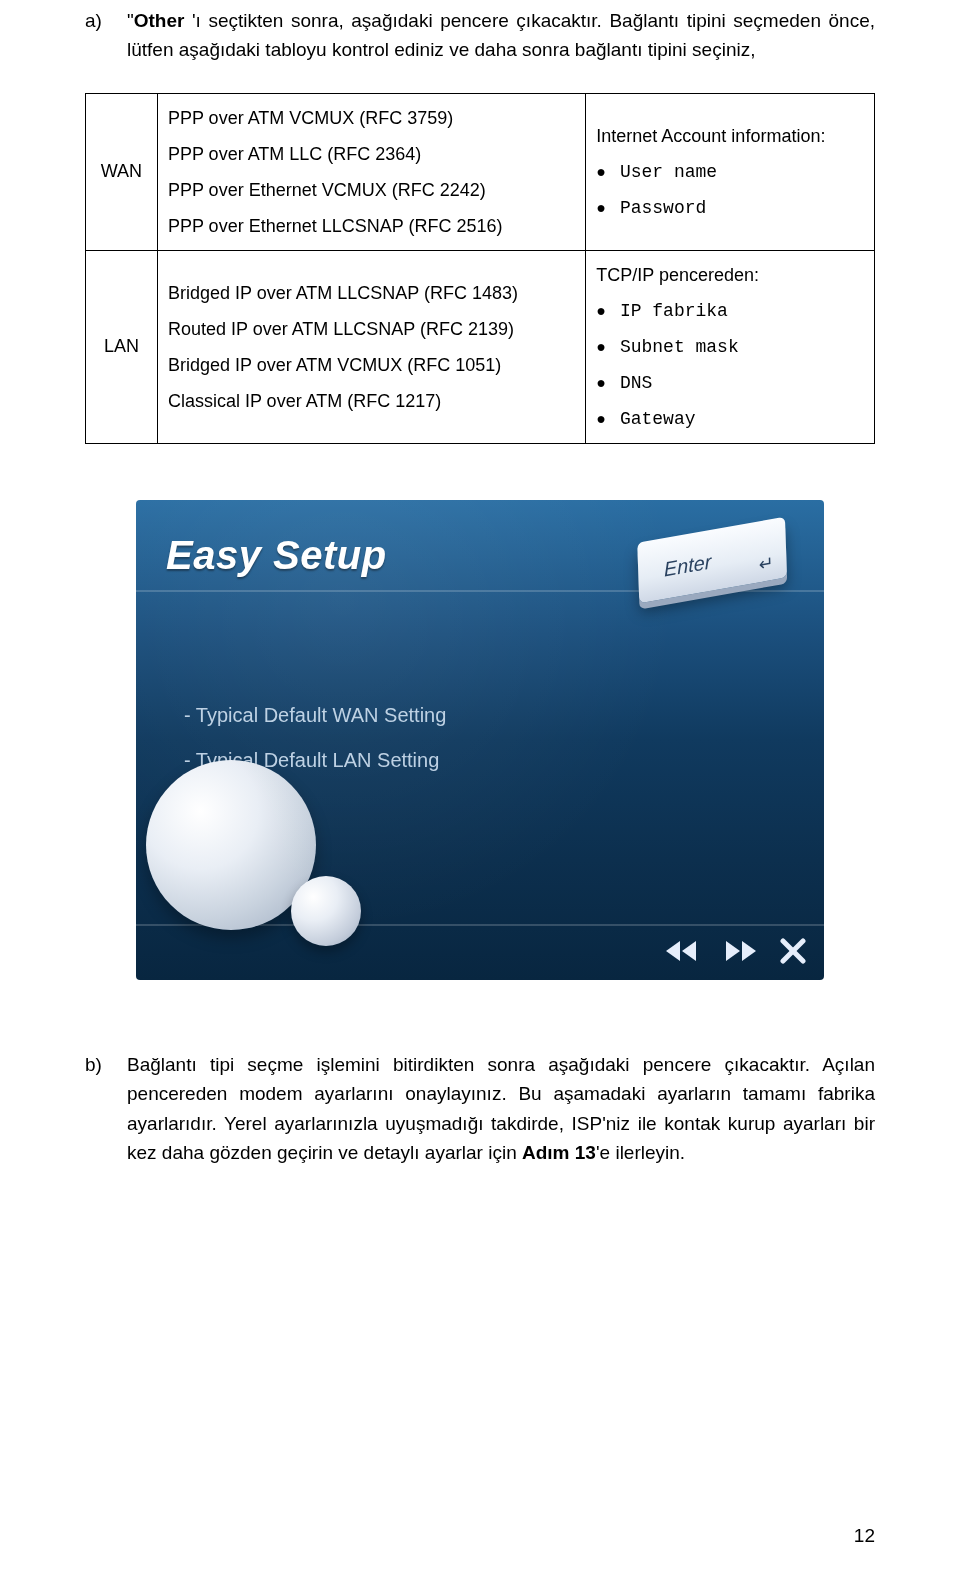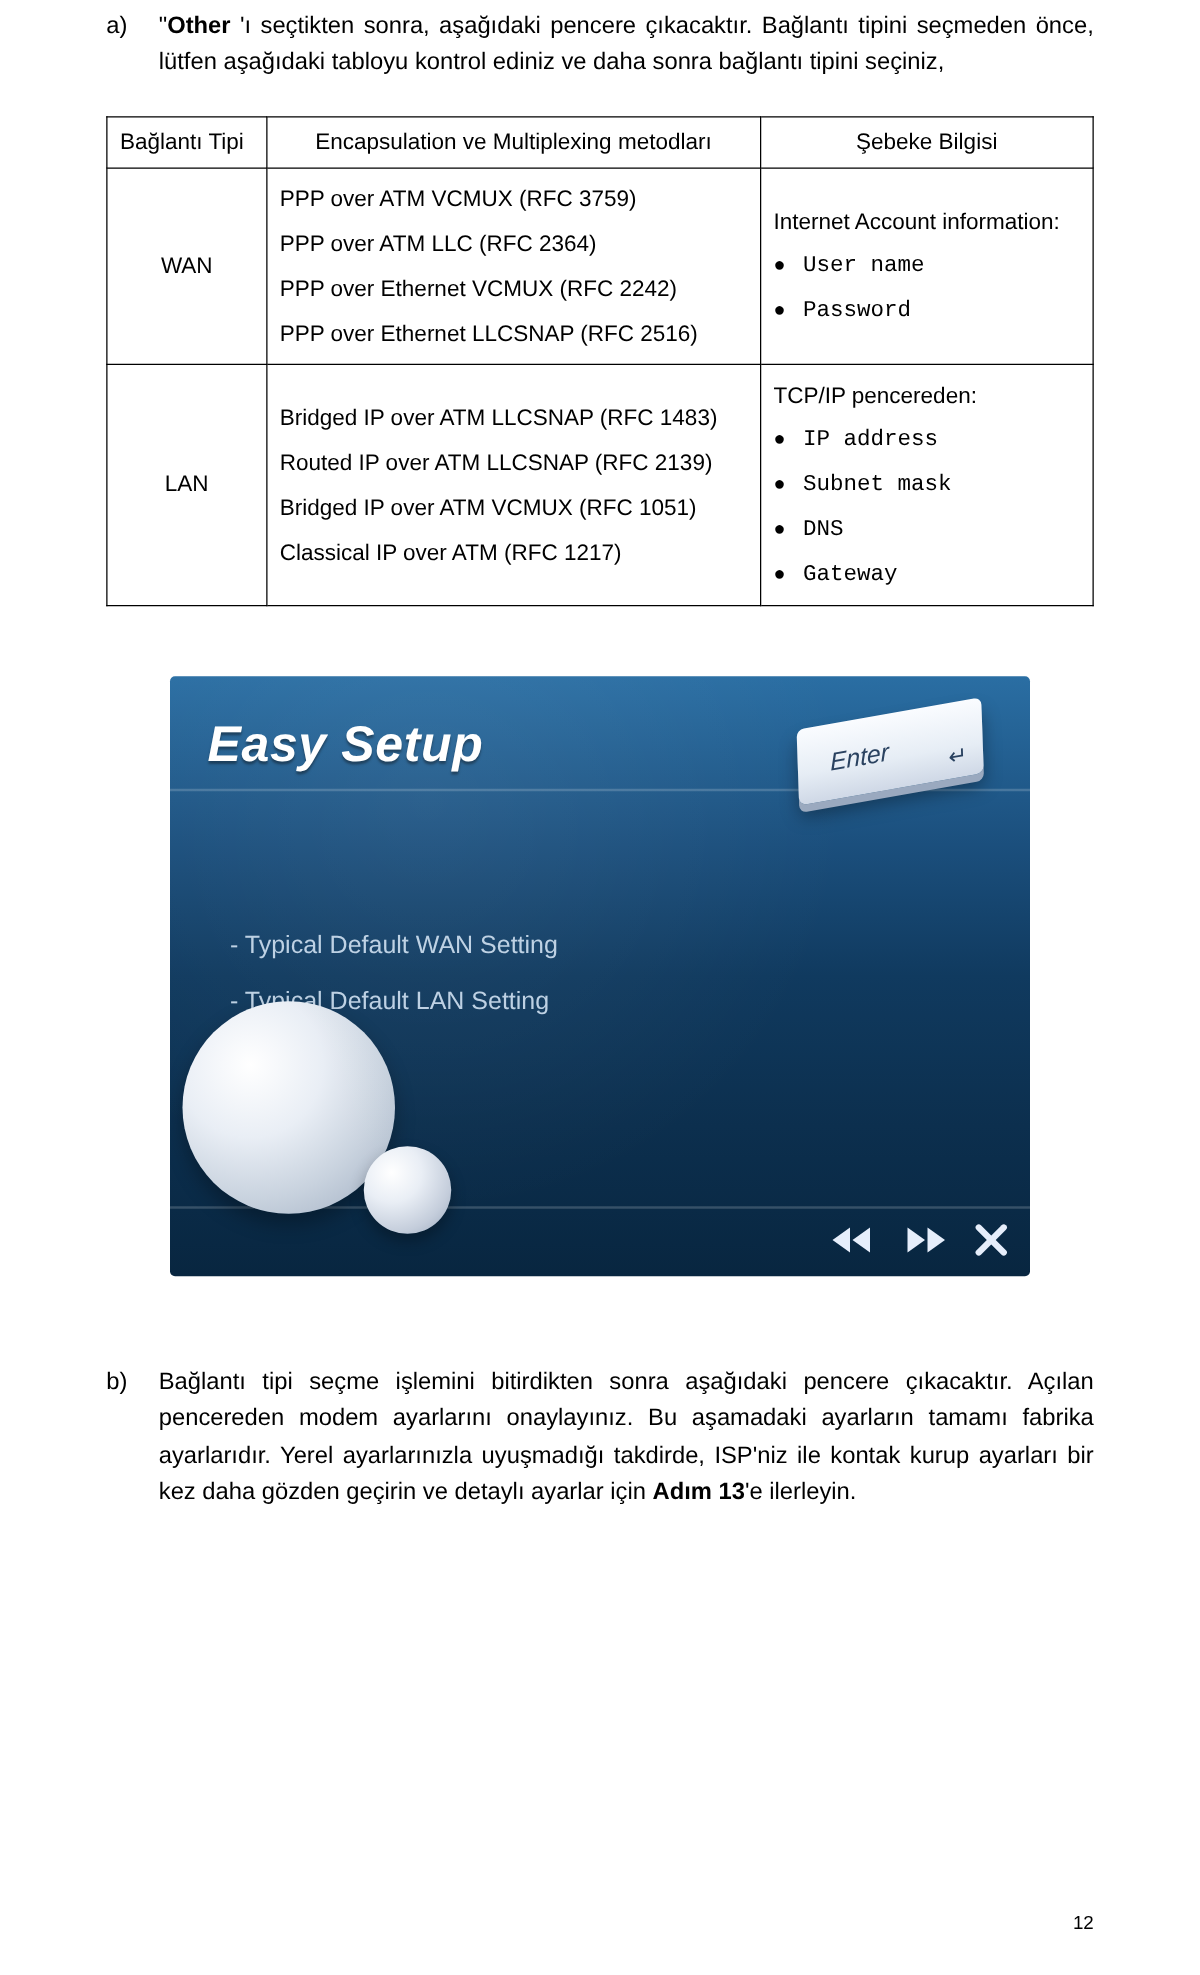--- a/index.html
+++ b/index.html
@@ -86,39 +86,34 @@
     box-shadow:0 6px 12px rgba(0,0,0,0.3);}
   .easy .controls{position:absolute;right:18px;bottom:8px;height:42px;display:flex;align-items:center;gap:22px;}
   .easy .ctrl svg{display:block;}
 
   
   .item-b{display:flex;gap:18px;margin-top:70px;}
   .item-b .marker{min-width:24px;}
   .item-b .body{text-align:justify;}
   b{font-weight:bold;}
 
-  .pagenum{position:absolute;bottom:30px;right:85px;font-size:15px;}
+  .pagenum{position:absolute;bottom:30px;right:85px;font-size:19px;}
 </style>
 </head>
 <body>
 
 <div class="item-a">
   <div class="marker">a)</div>
   <div class="body">
     <span>"</span><b>Other</b><span> 'ı seçtikten sonra, aşağıdaki pencere çıkacaktır. Bağlantı tipini seçmeden önce, lütfen aşağıdaki tabloyu kontrol ediniz ve daha sonra bağlantı tipini seçiniz,</span>
   </div>
 </div>
 
 <table class="conn">
   <tbody>
-      <tr>
-    <td class="nw">Bağlantı Tipi</td>
-    <td class="center">Encapsulation ve Multiplexing metodları</td>
-    <td class="center">Şebeke Bilgisi</td>
-  </tr>
   <tr>
     <td class="center">WAN</td>
     <td>
       <div class="cell-lines">
         <div>PPP over ATM VCMUX (RFC 3759)</div>
         <div>PPP over ATM LLC (RFC 2364)</div>
         <div>PPP over Ethernet VCMUX (RFC 2242)</div>
         <div>PPP over Ethernet LLCSNAP (RFC 2516)</div>
       </div>
     </td>
@@ -139,21 +134,21 @@
         <div>Bridged IP over ATM LLCSNAP (RFC 1483)</div>
         <div>Routed IP over ATM LLCSNAP (RFC 2139)</div>
         <div>Bridged IP over ATM VCMUX (RFC 1051)</div>
         <div>Classical IP over ATM (RFC 1217)</div>
       </div>
     </td>
     <td>
       <div class="cell-lines">
         <div>TCP/IP pencereden:</div>
         <ul class="bul">
-          <li>IP address</li>
+          <li>IP fabrika</li>
           <li>Subnet mask</li>
           <li>DNS</li>
           <li>Gateway</li>
         </ul>
       </div>
     </td>
   </tr>
 </tbody>
   </table>
 

